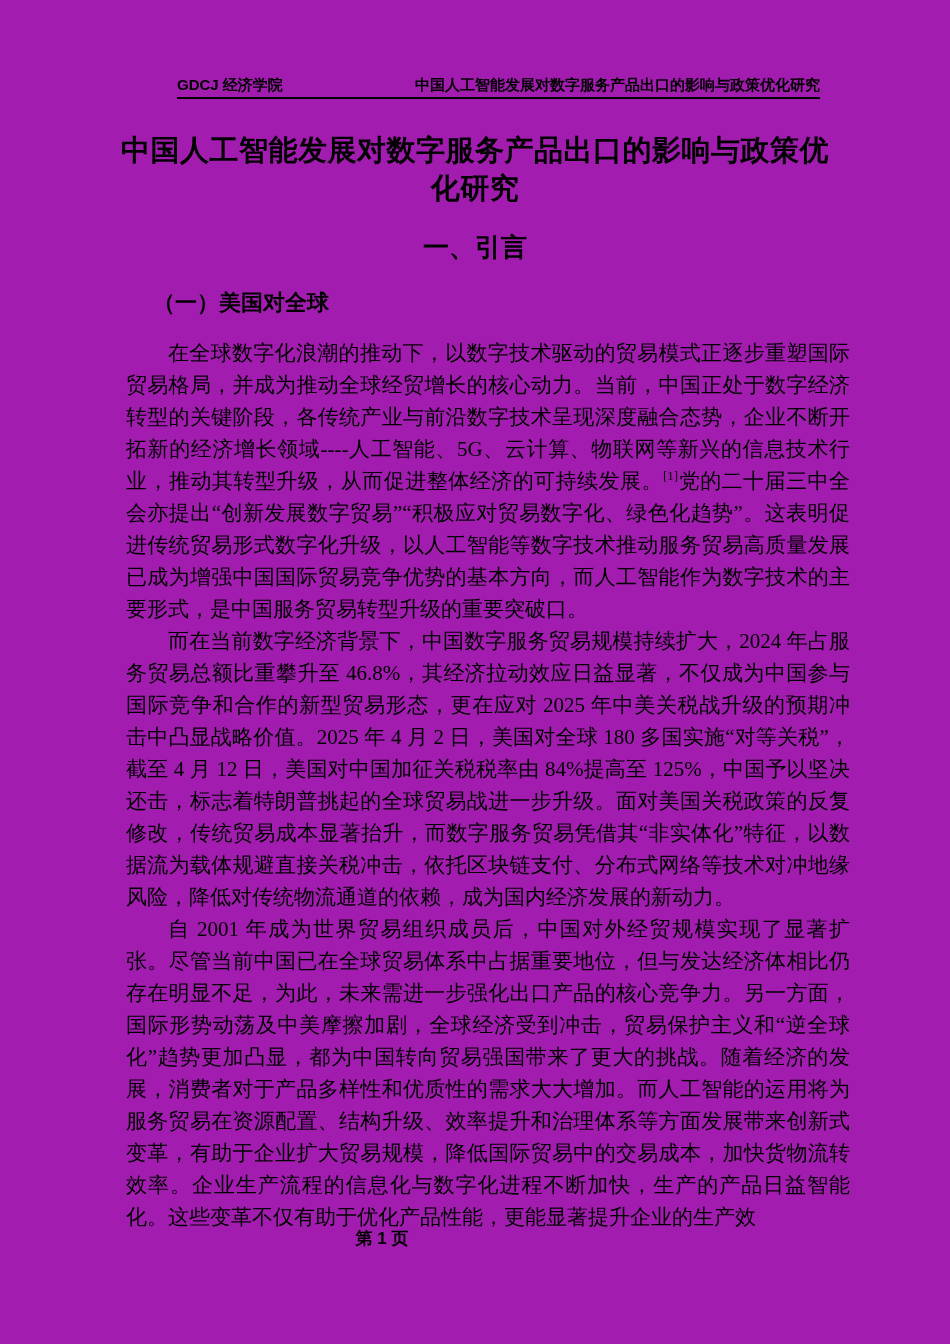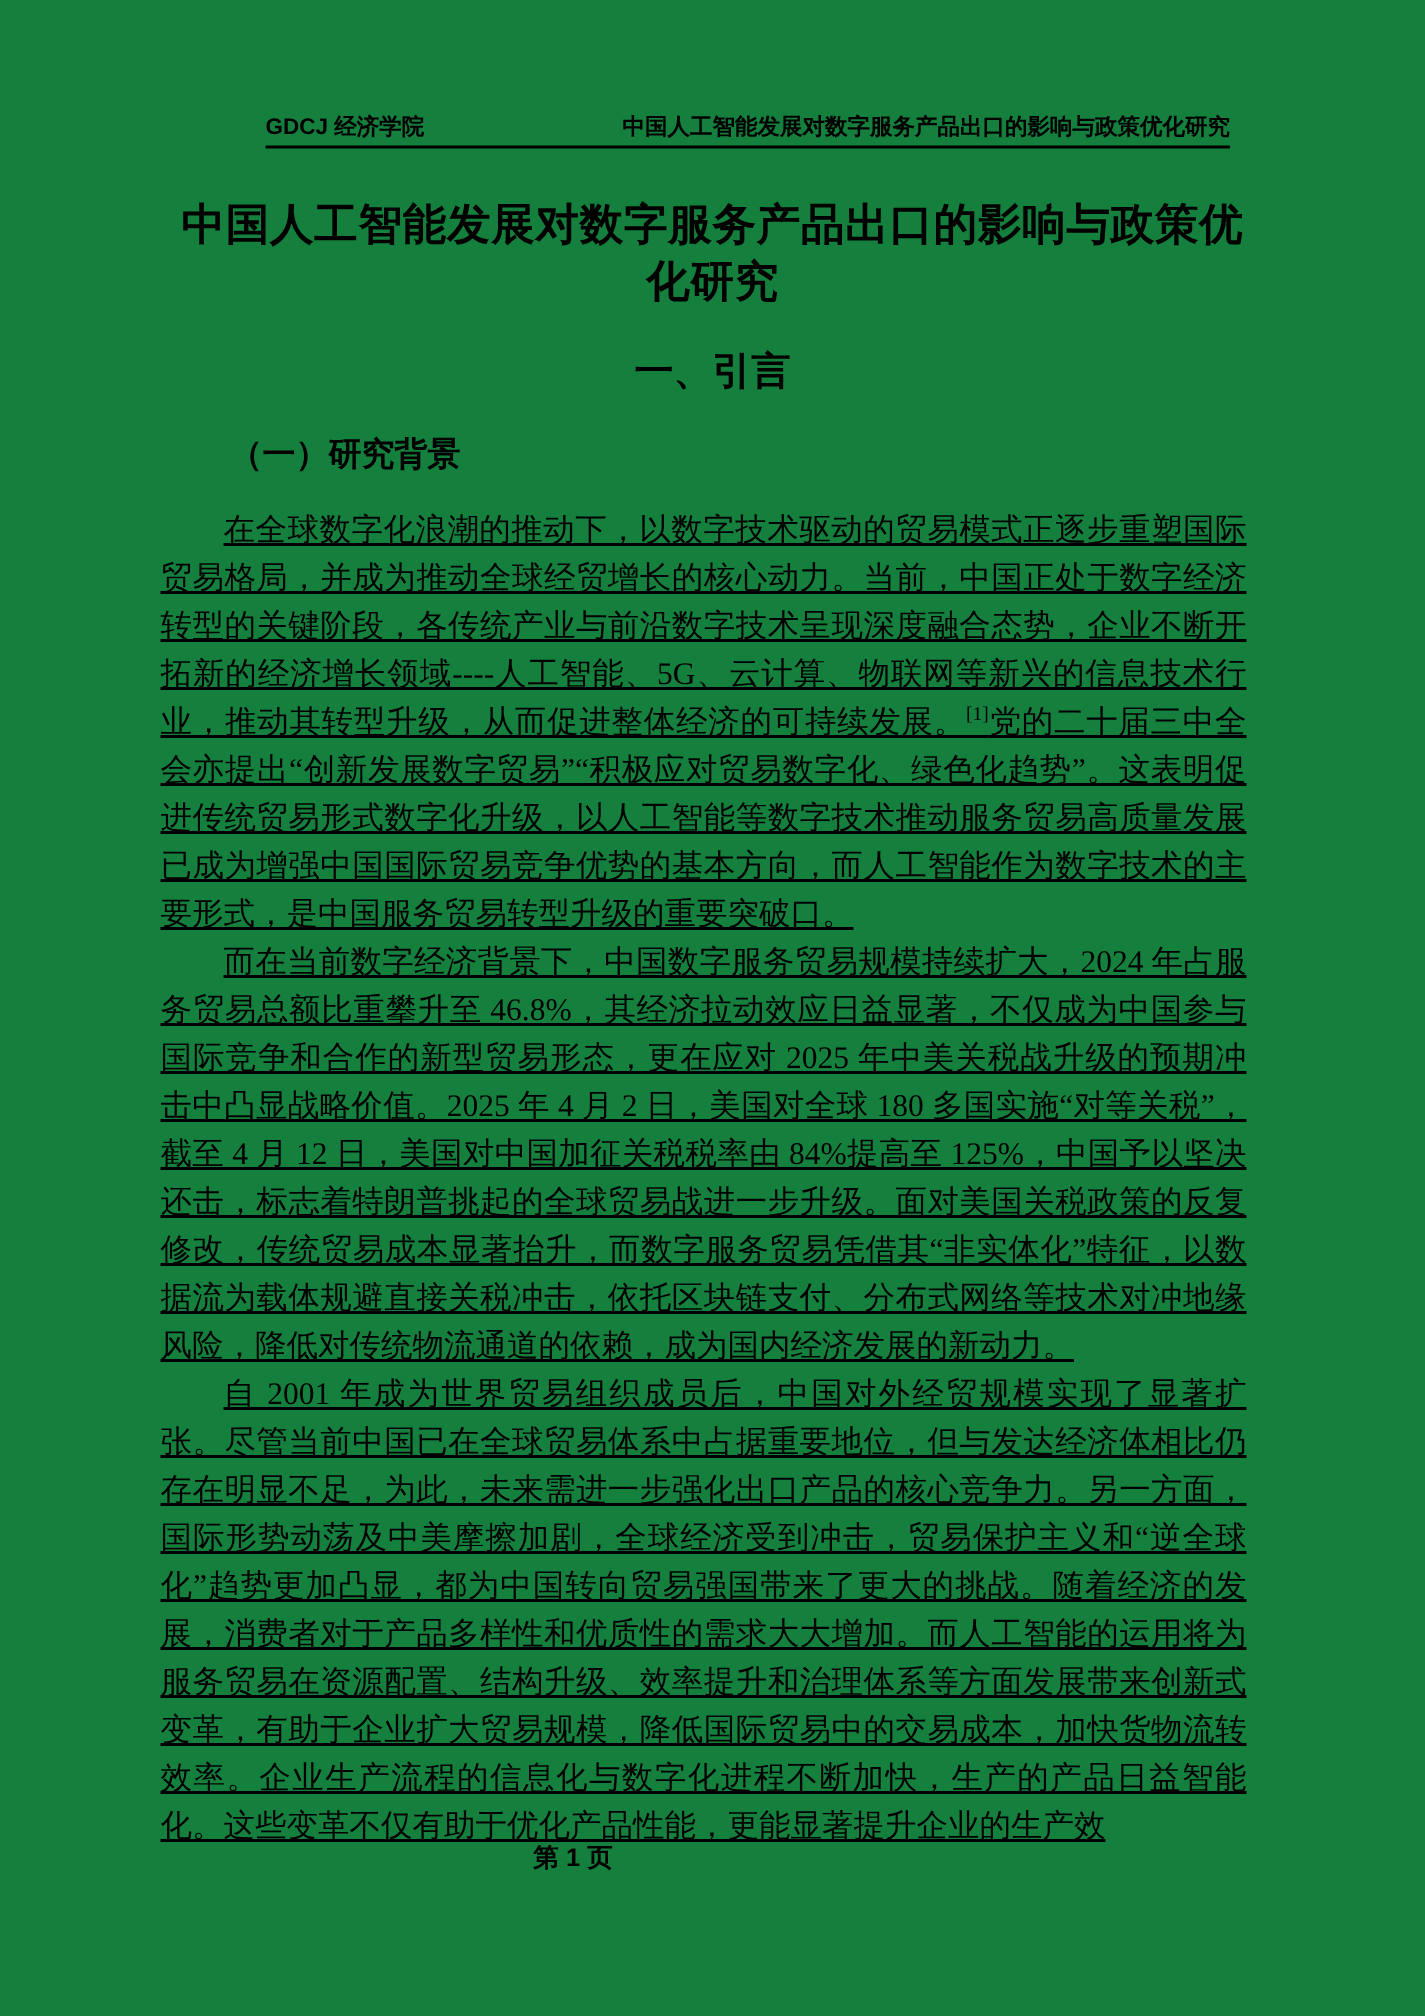--- a/index.html
+++ b/index.html
@@ -4,21 +4,21 @@
 <style>
   html, body {
     margin: 0;
     padding: 0;
     background: #ffffff;
   }
   .page {
     position: relative;
     width: 950px;
     height: 1344px;
-    background: #15803d;
+    background: #a21caf;
     color: #000000;
     overflow: hidden;
     font-family: "Liberation Serif", "DejaVu Serif", serif;
   }
   .header {
     position: absolute;
     top: 76px;
     left: 113px;
     width: 725px;
   }
@@ -69,27 +69,26 @@
     margin: 0;
     text-indent: 40px;
     font-family: "Liberation Sans", "DejaVu Sans", sans-serif;
     font-weight: 700;
     font-size: 22px;
     line-height: 28px;
   }
   .body-text {
     position: absolute;
     top: 337px;
-    left: 107px;
+    left: 126px;
     width: 724px;
     font-size: 21px;
     line-height: 32px;
     text-align: justify;
     text-justify: inter-ideograph;
-    text-decoration: underline;
   }
   .body-text p {
     margin: 0;
     text-indent: 2em;
   }
   .fnref {
     font-size: 13px;
     line-height: 0;
     vertical-align: super;
   }
@@ -114,21 +113,21 @@
     <div class="header-rule">
       <span>GDCJ 经济学院</span>
       <span>中国人工智能发展对数字服务产品出口的影响与政策优化研究</span>
     </div>
   </div>
 
   <h1 class="doc-title">中国人工智能发展对数字服务产品出口的影响与政策优化研究</h1>
 
   <h2 class="chapter-heading">一、引言</h2>
 
-  <h3 class="section-heading">（一）研究背景</h3>
+  <h3 class="section-heading">（一）美国对全球</h3>
 
   <div class="body-text">
     <p><span>在全球数字化浪潮的推动下，以数字技术驱动的贸易模式正逐步重塑国际贸易格局，并成为推动全球经贸增长的核心动力。当前，中国正处于数字经济转型的关键阶段，各传统产业与前沿数字技术呈现深度融合态势，企业不断开拓新的经济增长领域----人工智能、5G、云计算、物联网等新兴的信息技术行业，推动其转型升级，从而促进整体经济的可持续发展。</span><sup class="fnref">[1]</sup><span>党的二十届三中全会亦提出“创新发展数字贸易”“积极应对贸易数字化、绿色化趋势”。这表明促进传统贸易形式数字化升级，以人工智能等数字技术推动服务贸易高质量发展已成为增强中国国际贸易竞争优势的基本方向，而人工智能作为数字技术的主要形式，是中国服务贸易转型升级的重要突破口。</span></p>
     <p>而在当前数字经济背景下，中国数字服务贸易规模持续扩大，2024 年占服务贸易总额比重攀升至 46.8%，其经济拉动效应日益显著，不仅成为中国参与国际竞争和合作的新型贸易形态，更在应对 2025 年中美关税战升级的预期冲击中凸显战略价值。2025 年 4 月 2 日，美国对全球 180 多国实施“对等关税”，截至 4 月 12 日，美国对中国加征关税税率由 84%提高至 125%，中国予以坚决还击，标志着特朗普挑起的全球贸易战进一步升级。面对美国关税政策的反复修改，传统贸易成本显著抬升，而数字服务贸易凭借其“非实体化”特征，以数据流为载体规避直接关税冲击，依托区块链支付、分布式网络等技术对冲地缘风险，降低对传统物流通道的依赖，成为国内经济发展的新动力。</p>
     <p>自 2001 年成为世界贸易组织成员后，中国对外经贸规模实现了显著扩张。尽管当前中国已在全球贸易体系中占据重要地位，但与发达经济体相比仍存在明显不足，为此，未来需进一步强化出口产品的核心竞争力。另一方面，国际形势动荡及中美摩擦加剧，全球经济受到冲击，贸易保护主义和“逆全球化”趋势更加凸显，都为中国转向贸易强国带来了更大的挑战。随着经济的发展，消费者对于产品多样性和优质性的需求大大增加。而人工智能的运用将为服务贸易在资源配置、结构升级、效率提升和治理体系等方面发展带来创新式变革，有助于企业扩大贸易规模，降低国际贸易中的交易成本，加快货物流转效率。企业生产流程的信息化与数字化进程不断加快，生产的产品日益智能化。这些变革不仅有助于优化产品性能，更能显著提升企业的生产效</p>
   </div>
 
   <div class="footer">
     <span>第 1 页</span>
   </div>

